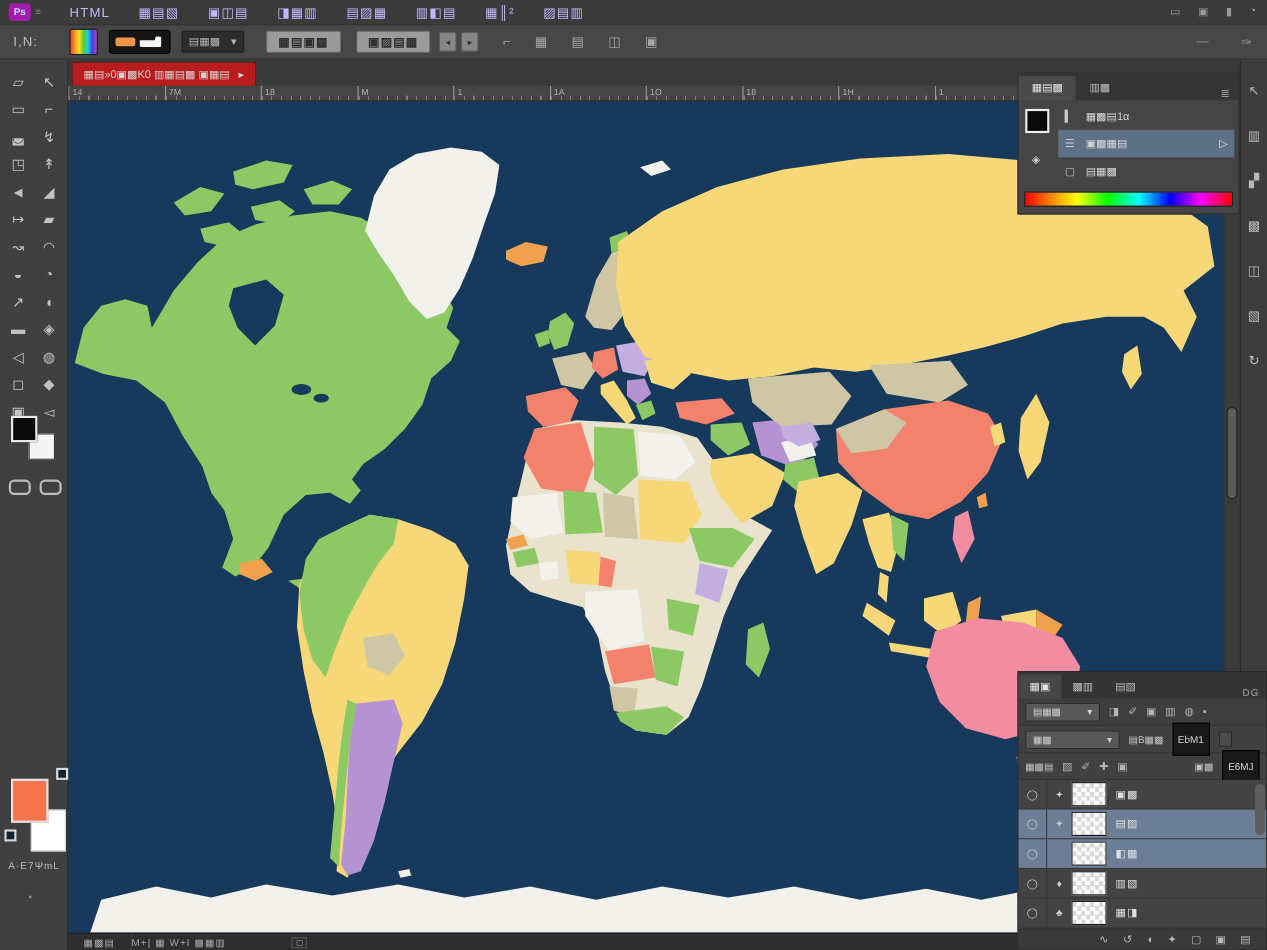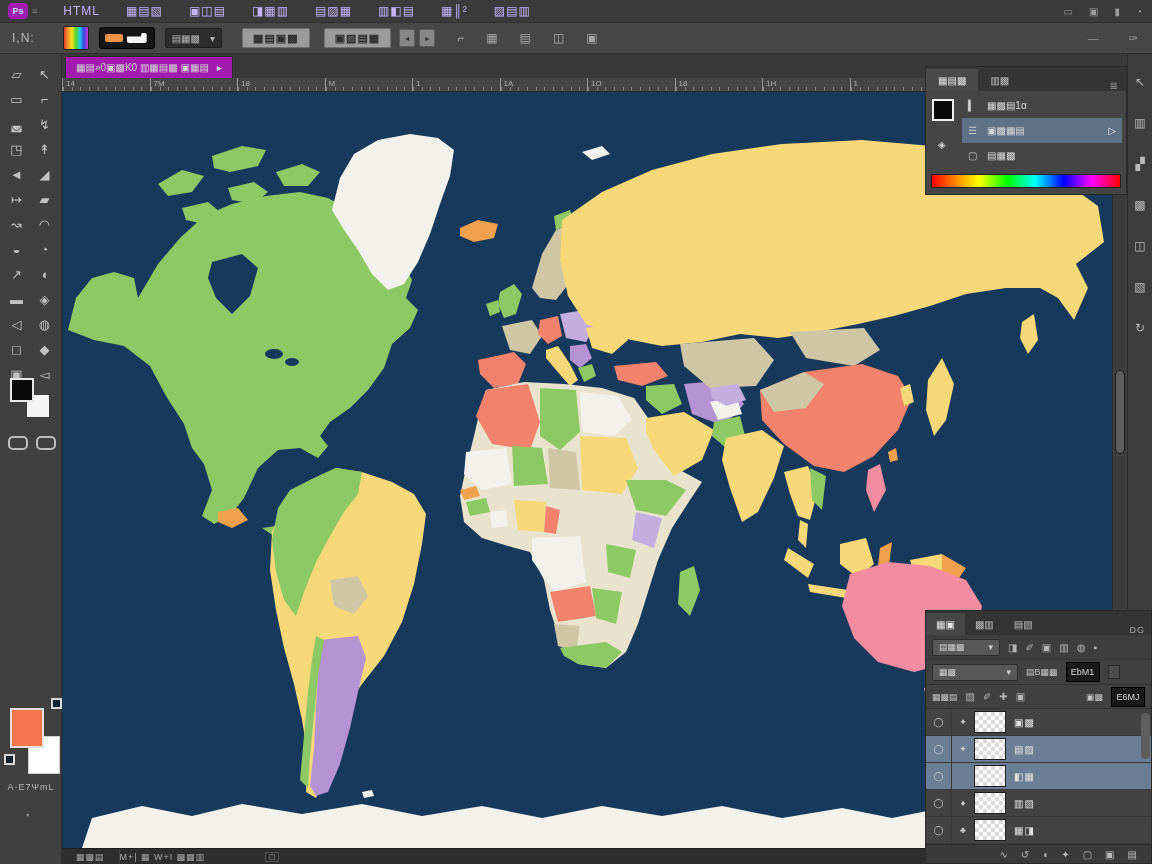--- a/index.html
+++ b/index.html
@@ -48,21 +48,21 @@
   .mode-btn { width:20px; height:14px; border:2px solid #bdbdbd; border-radius:5px; background:transparent; }
   #fgbg2 { position:absolute; left:8px; top:648px; width:52px; height:74px; }
   #fg2 { position:absolute; left:2px; top:6px; width:34px; height:40px; background:#f4744e; border:2px solid #e2e2e2; z-index:2; }
   #bg2 { position:absolute; left:20px; top:34px; width:32px; height:38px; background:#ffffff; border:1px solid #cfcfcf; z-index:1; }
   .sw-mini { position:absolute; width:11px; height:11px; border:2px solid #d8d8d8; background:#10212f; }
   #toolbar-label { position:absolute; left:0; top:728px; width:62px; text-align:center; color:#b9b9b9; font-size:9px; letter-spacing:1px; }
   #toolbar-foot-icon { position:absolute; left:26px; top:756px; color:#8d8d8d; font-size:9px; }
 
   
   #docbar { position:absolute; left:62px; top:54px; width:1090px; height:24px; background:#393939; z-index:10; }
-  #doc-tab { position:absolute; left:3px; top:2px; height:22px; background:#a21caf; border:1px solid #2d2d2d; border-bottom:none;
+  #doc-tab { position:absolute; left:3px; top:2px; height:22px; background:#b91c1c; border:1px solid #2d2d2d; border-bottom:none;
              display:flex; align-items:center; gap:8px; padding:0 10px; font-size:10px; color:#d2d2d2;justify-content:flex-end; }
   #ruler-h { position:absolute; left:62px; top:78px; width:1050px; height:14px; background:#454545;
              border-bottom:1px solid #2c2c2c; display:flex; z-index:10; }
   .ruler-seg { flex:1; position:relative; border-left:1px solid #9a9a9a; font-size:8px; color:#b0b0b0;
       background-image:repeating-linear-gradient(90deg,#808080 0 1px,transparent 1px 8.7px);
       background-size:100% 4px; background-repeat:no-repeat; background-position:left bottom;padding-left:12px; }
   .ruler-seg span { position:absolute; left:3px; top:1px; }
 
   
   #canvas { position:absolute; left:62px; top:92px; width:1050px; height:756px; background:#17395c; z-index:5; }
@@ -101,21 +101,21 @@
   #layers .tabs { height:24px; background:#343434; display:flex; align-items:flex-end; }
   #layers .tab { height:22px; padding:0 10px; display:flex; align-items:center; color:#bdbdbd; }
   #layers .tab.active { background:#474747; color:#e4e4e4; }
   #layers .tab-menu { margin-left:auto; margin-right:6px; color:#a8a8a8; font-size:9px; letter-spacing:1px; }
   .lrow { display:flex; align-items:center; padding:0 6px; gap:8px; }
   #filter-row { height:25px; background:#3e3e3e; border-bottom:1px solid #343434; }
   .sel-box { height:17px; background:#585858; border:1px solid #2c2c2c; border-radius:2px; color:#cfcfcf;
              display:flex; align-items:center; gap:8px; padding:0 6px; font-size:9px; }
   .micon { color:#b5b5b5; font-size:10px; }
   #blend-row { height:25px; border-bottom:1px solid #343434; }
-  .val-box { height:20px; min-width:34px; background:#191919; border:1px solid #000; color:#d8d8d8;
+  .val-box { height:30px; min-width:34px; background:#191919; border:1px solid #000; color:#d8d8d8;
              display:flex; align-items:center; justify-content:center; font-size:9px; padding:0 3px; }
   .tiny-box { width:12px; height:14px; border:1px solid #2a2a2a; background:#4c4c4c; }
   #lock-row { height:24px; border-bottom:1px solid #343434; }
   .l-label { color:#c4c4c4; font-size:9px; }
   #layer-list { height:135px; position:relative; }
   .layer-row { height:27px; display:flex; align-items:center; background:#434343; border-bottom:1px solid #393939; }
   .layer-row.selected { background:#6b7e95; }
   .eye-cell { width:26px; align-self:stretch; display:flex; align-items:center; justify-content:center;
               border-right:1px solid #383838; color:#d0d0d0; font-size:9px; }
   .badge-cell { width:22px; text-align:center; color:#cccccc; font-size:9px; }

